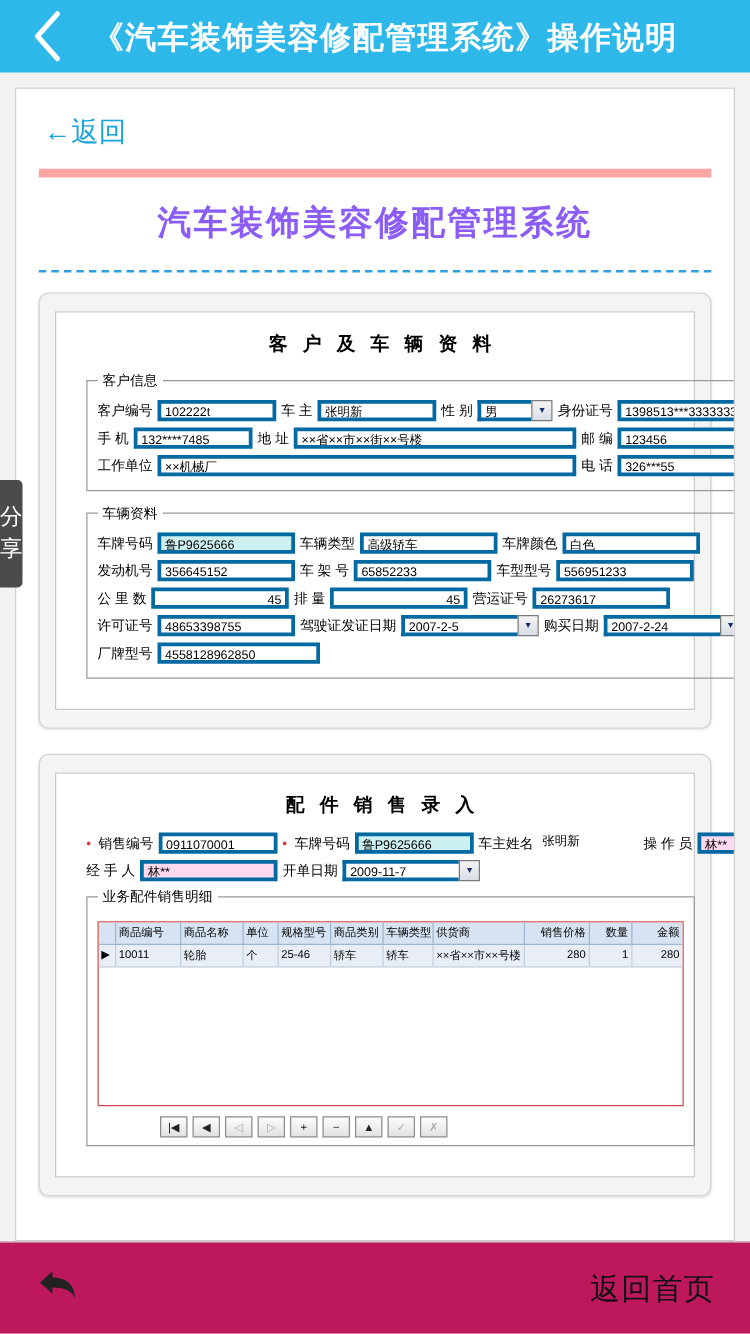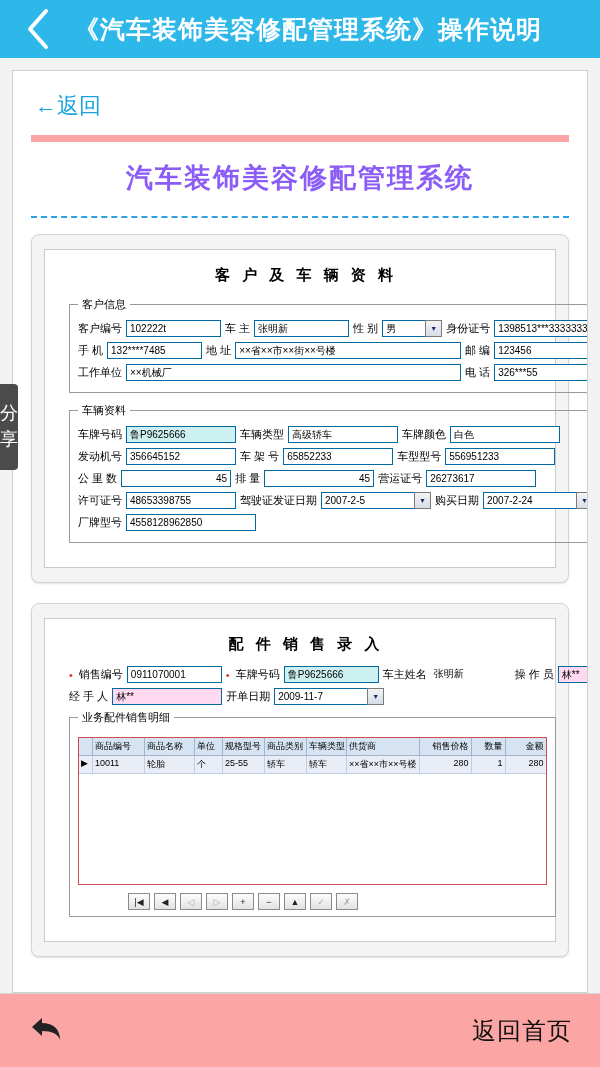--- a/index.html
+++ b/index.html
@@ -127,21 +127,21 @@
     align-items: center;
     gap: 4px;
     margin-bottom: 5px;
   }
   .lab {
     font-size: 11px;
     color: #000;
     white-space: nowrap;
   }
   .fld {
-    border: 1px solid #0369a1;
+    border: 3px solid #0369a1;
     background: #ffffff;
     height: 17px;
     font-size: 10px;
     line-height: 15px;
     padding: 0 3px;
     color: #000;
     overflow: hidden;
     white-space: nowrap;
     flex: 1 1 auto;
     min-width: 0;
@@ -249,21 +249,21 @@
     border-radius: 0 4px 4px 0;
     line-height: 26px;
     letter-spacing: 2px;
     cursor: pointer;
     z-index: 5;
   }
   
   .footer {
     height: 74px;
     flex: 0 0 auto;
-    background: #fca5a5;
+    background: #be185d;
     border-top: 1px solid #d6d6d6;
     display: flex;
     align-items: center;
     justify-content: space-between;
     padding: 0 28px;
   }
   .footer-back { cursor: pointer; }
   .footer-home {
     font-size: 24px;
     color: #111;
@@ -435,21 +435,21 @@
                 <div class="c7">供货商</div>
                 <div class="c8">销售价格</div>
                 <div class="c9">数量</div>
                 <div class="c10">金额</div>
               </div>
               <div class="grid-row">
                 <div class="c0">▶</div>
                 <div class="c1">10011</div>
                 <div class="c2">轮胎</div>
                 <div class="c3">个</div>
-                <div class="c4">25-55</div>
+                <div class="c4">25-46</div>
                 <div class="c5">轿车</div>
                 <div class="c6">轿车</div>
                 <div class="c7">××省××市××号楼</div>
                 <div class="c8">280</div>
                 <div class="c9">1</div>
                 <div class="c10">280</div>
               </div>
             </div>
 
             <div class="navbar">

